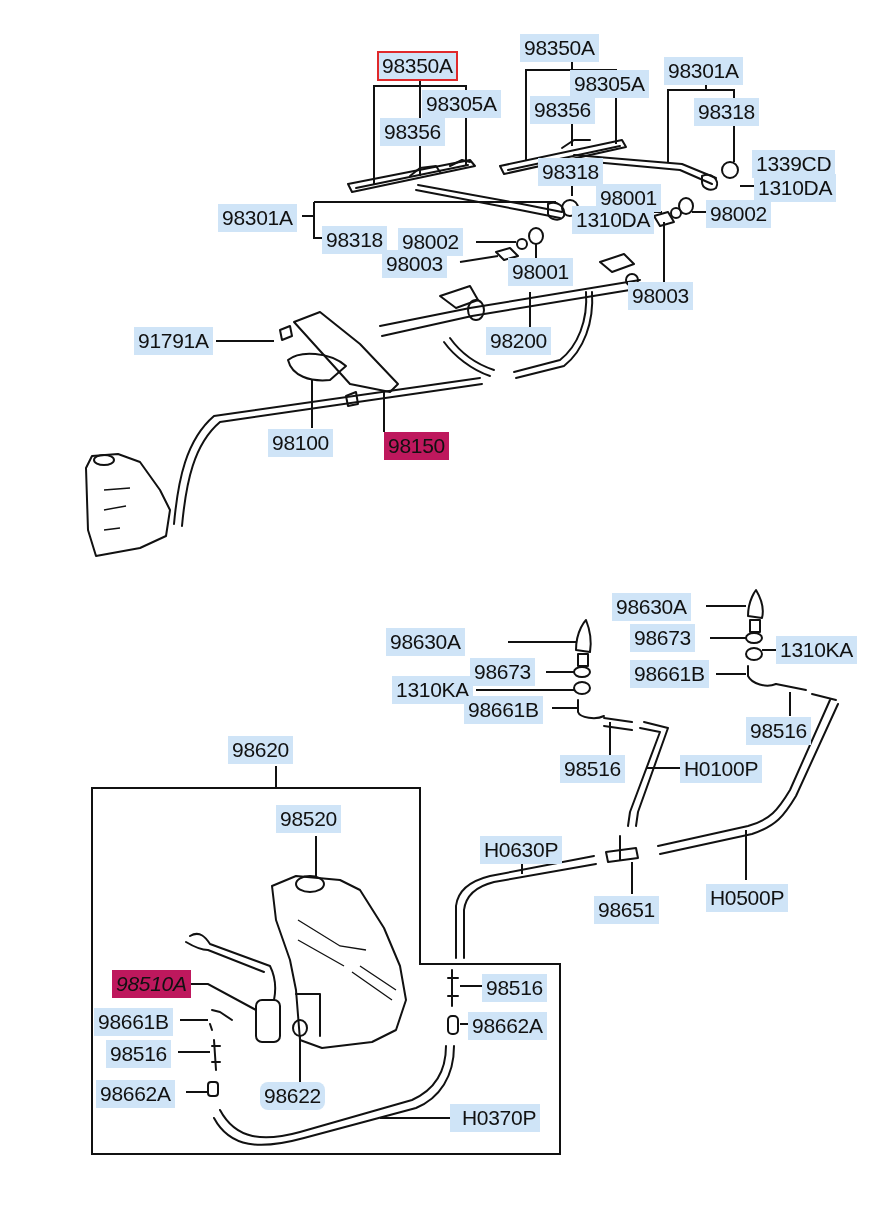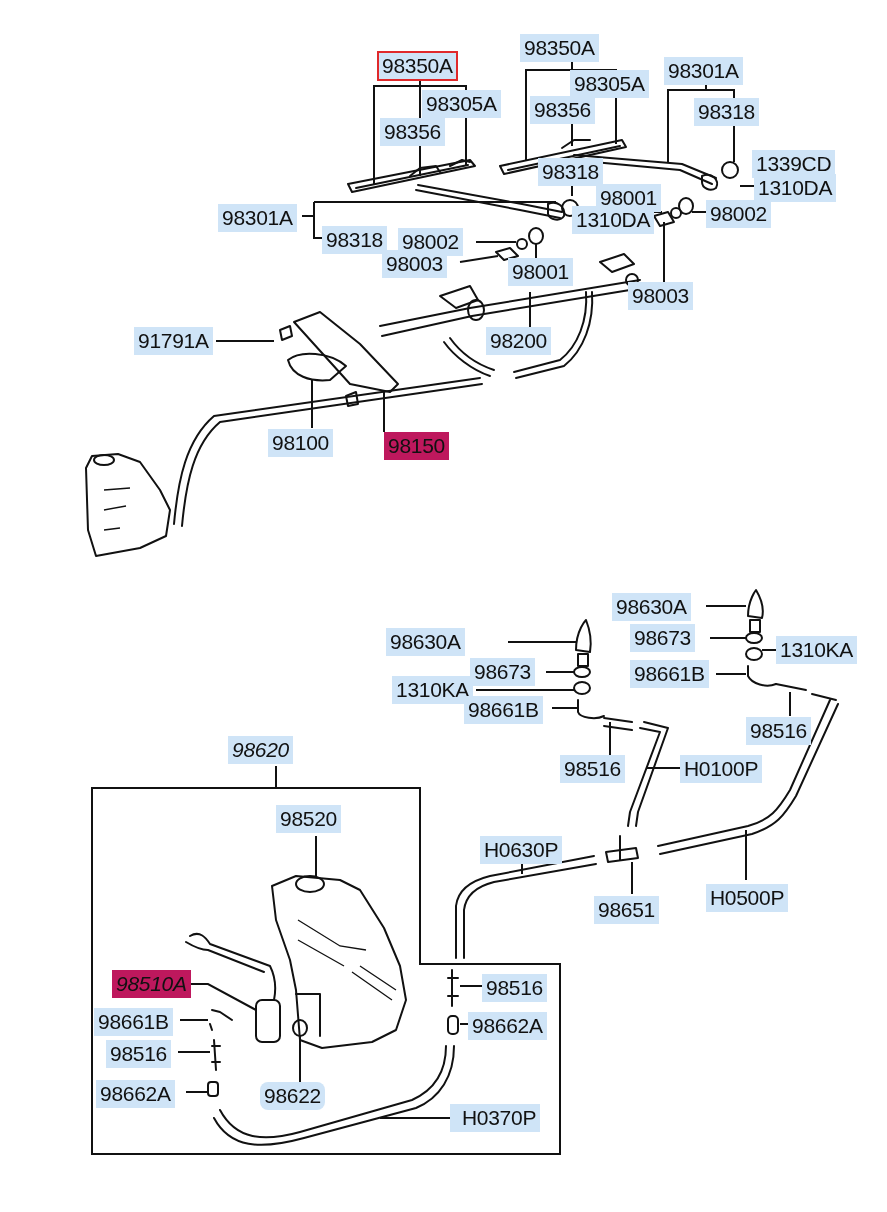--- a/index.html
+++ b/index.html
@@ -236,21 +236,21 @@
 <div class="lbl" style="left: 464px; top: 696px; background: rgb(207, 228, 247);">98661B</div>
 <div class="lbl" style="left: 560px; top: 755px; background: rgb(207, 228, 247);">98516</div>
 <div class="lbl" style="left: 680px; top: 755px; background: rgb(207, 228, 247);">H0100P</div>
 
 <div class="lbl" style="left: 612px; top: 593px; background: rgb(207, 228, 247);">98630A</div>
 <div class="lbl" style="left: 630px; top: 624px; background: rgb(207, 228, 247);">98673</div>
 <div class="lbl" style="left: 776px; top: 636px; background: rgb(207, 228, 247);">1310KA</div>
 <div class="lbl" style="left: 630px; top: 660px; background: rgb(207, 228, 247);">98661B</div>
 <div class="lbl" style="left: 746px; top: 717px; background: rgb(207, 228, 247);">98516</div>
 
-<div class="lbl" style="left: 228px; top: 736px; background: rgb(207, 228, 247); font-style: italic;">98620</div>
+<div class="lbl" style="left: 228px; top: 736px; background: rgb(207, 228, 247);">98620</div>
 <div class="lbl" style="left: 276px; top: 805px; background: rgb(207, 228, 247);">98520</div>
 <div class="lbl" style="left: 480px; top: 836px; background: rgb(207, 228, 247);">H0630P</div>
 <div class="lbl" style="left: 594px; top: 896px; background: rgb(207, 228, 247);">98651</div>
 <div class="lbl" style="left: 706px; top: 884px; background: rgb(207, 228, 247);">H0500P</div>
 
 <div class="lbl" style="left: 112px; top: 970px; background: #be185d; font-style: italic;">98510A</div>
 <div class="lbl" style="left: 94px; top: 1008px; background: rgb(207, 228, 247);">98661B</div>
 <div class="lbl" style="left: 106px; top: 1040px; background: rgb(207, 228, 247);">98516</div>
 <div class="lbl" style="left: 96px; top: 1080px; background: rgb(207, 228, 247);">98662A</div>
 <div class="lbl" style="left: 260px; top: 1082px; background: rgb(207, 228, 247); border-radius: 8px;">98622</div>

